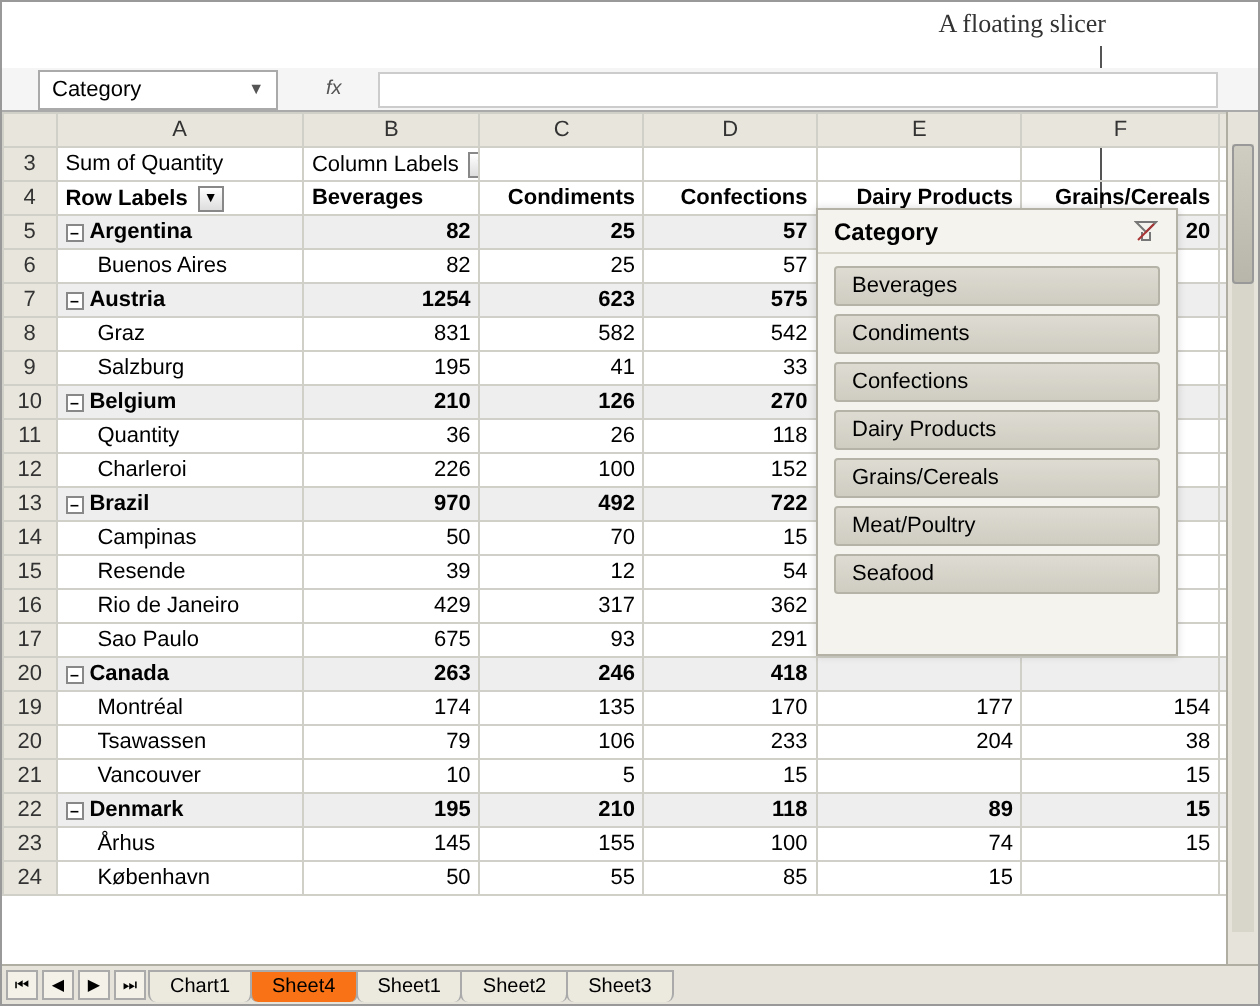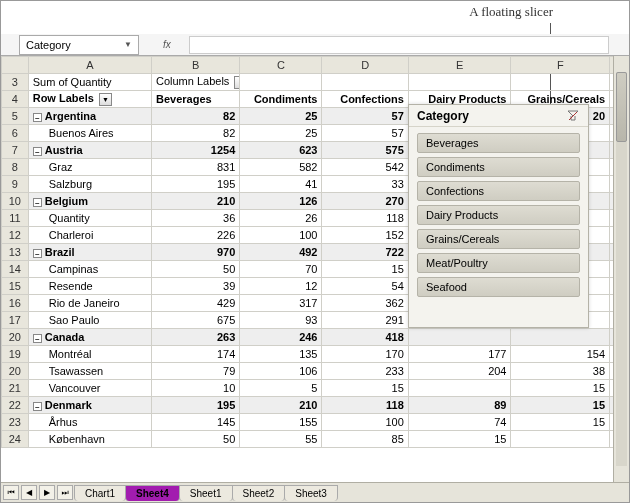--- a/index.html
+++ b/index.html
@@ -213,22 +213,22 @@
   }
   .tab {
     padding: 2px 10px;
     border: 1px solid #aaa;
     background: #ece9df;
     border-bottom: none;
     margin-left: -1px;
     border-radius: 0 0 4px 4px;
   }
   .tab.active {
-    background: #a21caf;
-    font-weight: bold;
+    background: #f97316;
+    font-weight: normal;
   }
   .scroll-v {
     position: absolute;
     top: 55px;
     right: 0;
     width: 16px;
     bottom: 20px;
     background: #e6e4da;
     border-left: 1px solid #b0aea3;
   }

